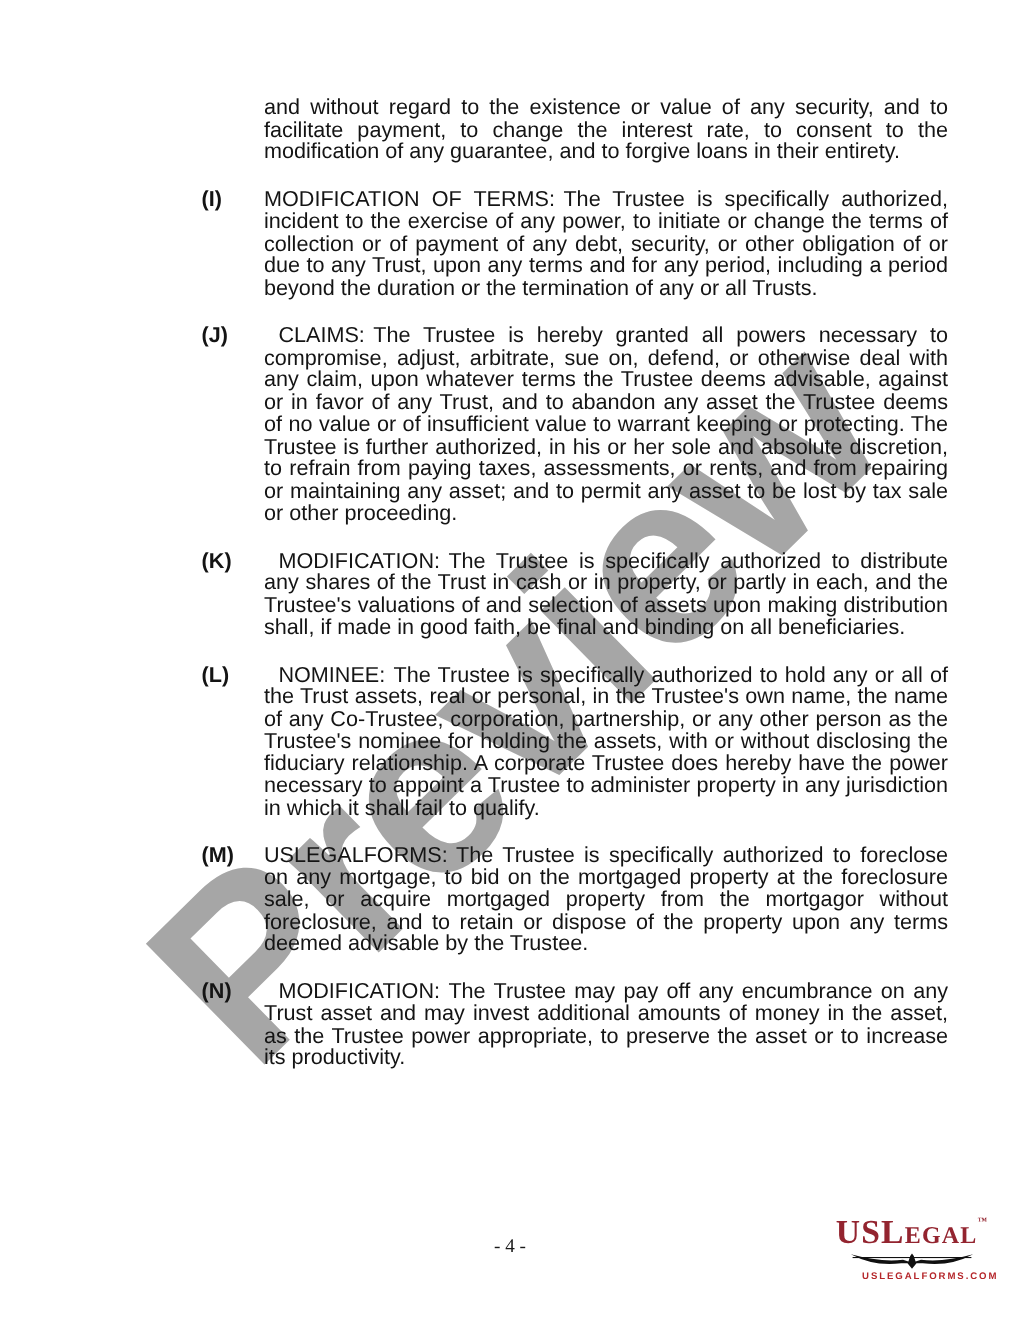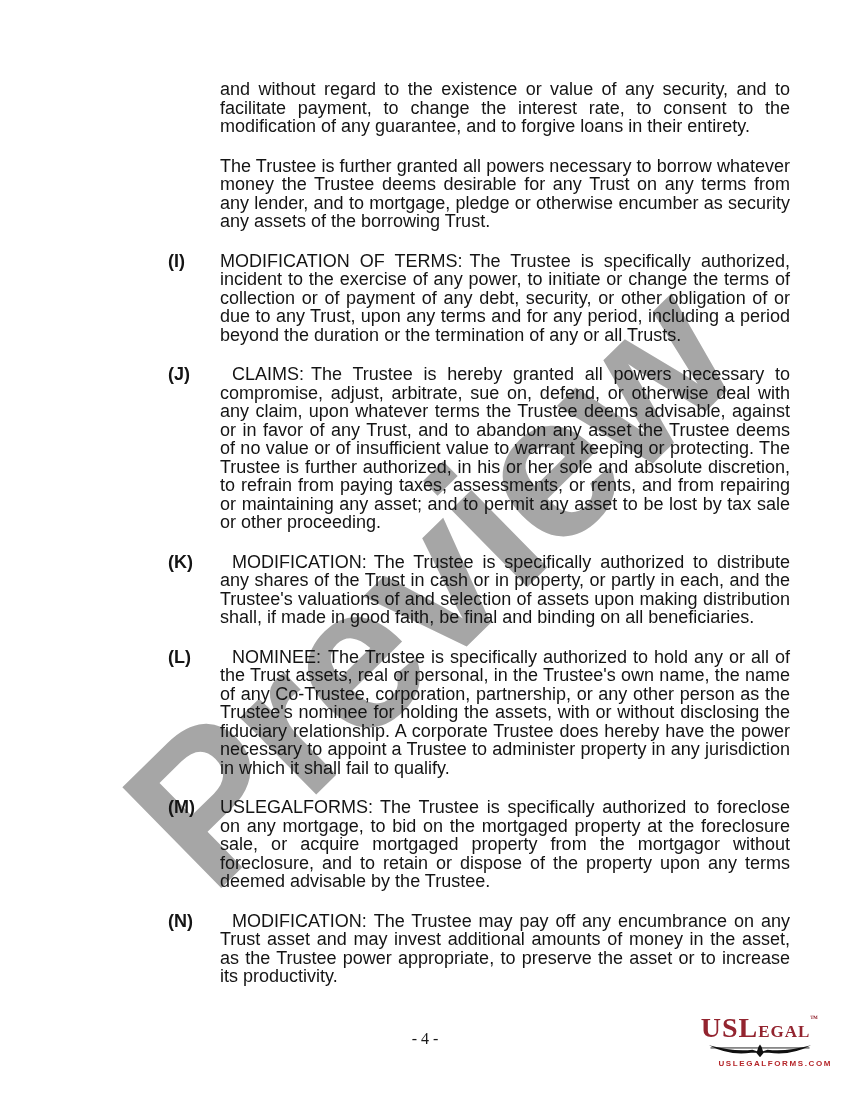--- a/index.html
+++ b/index.html
@@ -71,21 +71,21 @@
     line-height: 1;
   }
   .logo-wordmark {
     font-family: "Liberation Serif", serif;
     font-weight: bold;
     color: var(--brand, #93242f);
     letter-spacing: 1px;
     white-space: nowrap;
   }
   .logo-wordmark .lg { font-size: 28px; }
-  .logo-wordmark .sm { font-size: 17px; }
+  .logo-wordmark .sm { font-size: 20px; }
   .logo-tm {
     font-family: "Liberation Serif", serif;
     font-size: 8px;
     color: var(--brand, #93242f);
     vertical-align: 16px;
   }
   .eagle { display: block; margin: 1px auto 0 auto; }
   .logo-site {
     margin-top: 2px;
     font-family: "Liberation Sans", sans-serif;
@@ -100,21 +100,20 @@
 </head>
 <body>
 
 <div class="page">
 
   <div class="watermark">Preview</div>
 
   <div class="content">
 
     <p class="intro">and without regard to the existence or value of any security, and to facilitate payment, to change the interest rate, to consent to the modification of any guarantee, and to forgive loans in their entirety.</p>
-    <p class="intro">The Trustee is further granted all powers necessary to borrow whatever money the Trustee deems desirable for any Trust on any terms from any lender, and to mortgage, pledge or otherwise encumber as security any assets of the borrowing Trust.</p>
 
     <div class="section">
       <div class="sec-label">(I)</div>
       <div class="sec-text">
         <span class="sec-heading">MODIFICATION OF TERMS:</span><span>The Trustee is specifically authorized, incident to the exercise of any power, to initiate or change the terms of collection or of payment of any debt, security, or other obligation of or due to any Trust, upon any terms and for any period, including a period beyond the duration or the termination of any or all Trusts.</span>
       </div>
     </div>
 
     <div class="section">
       <div class="sec-label">(J)</div>

